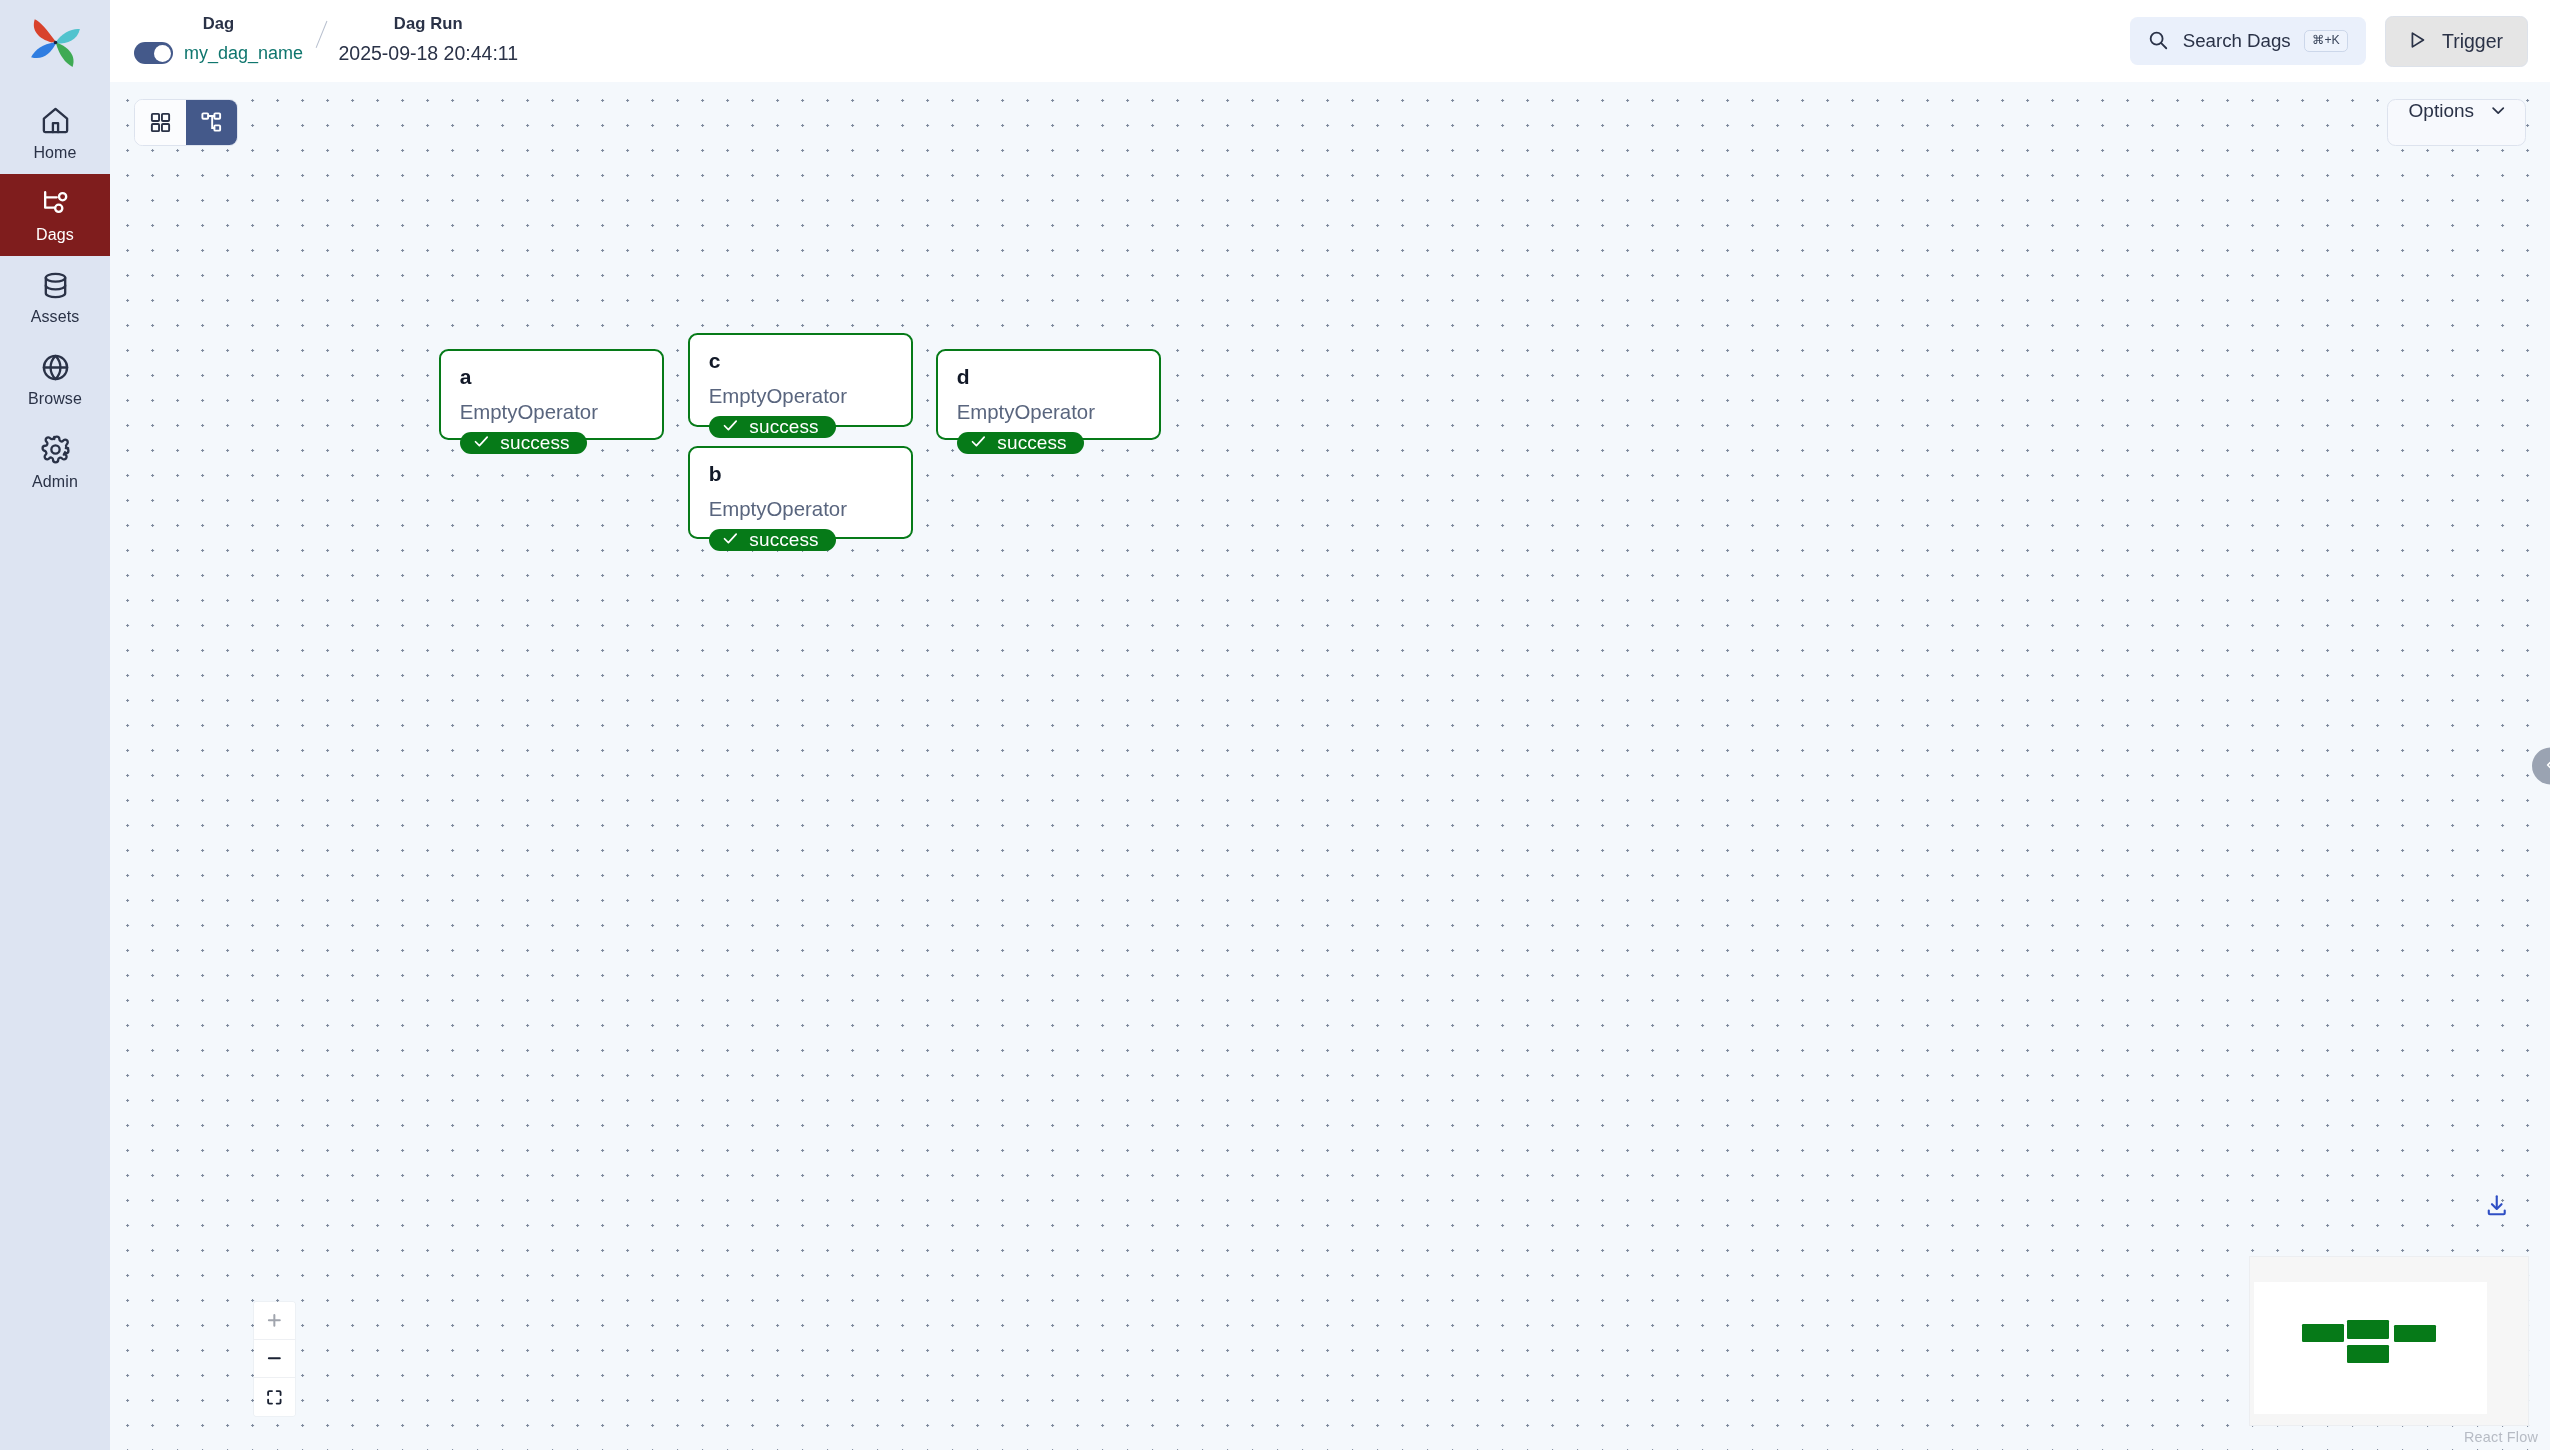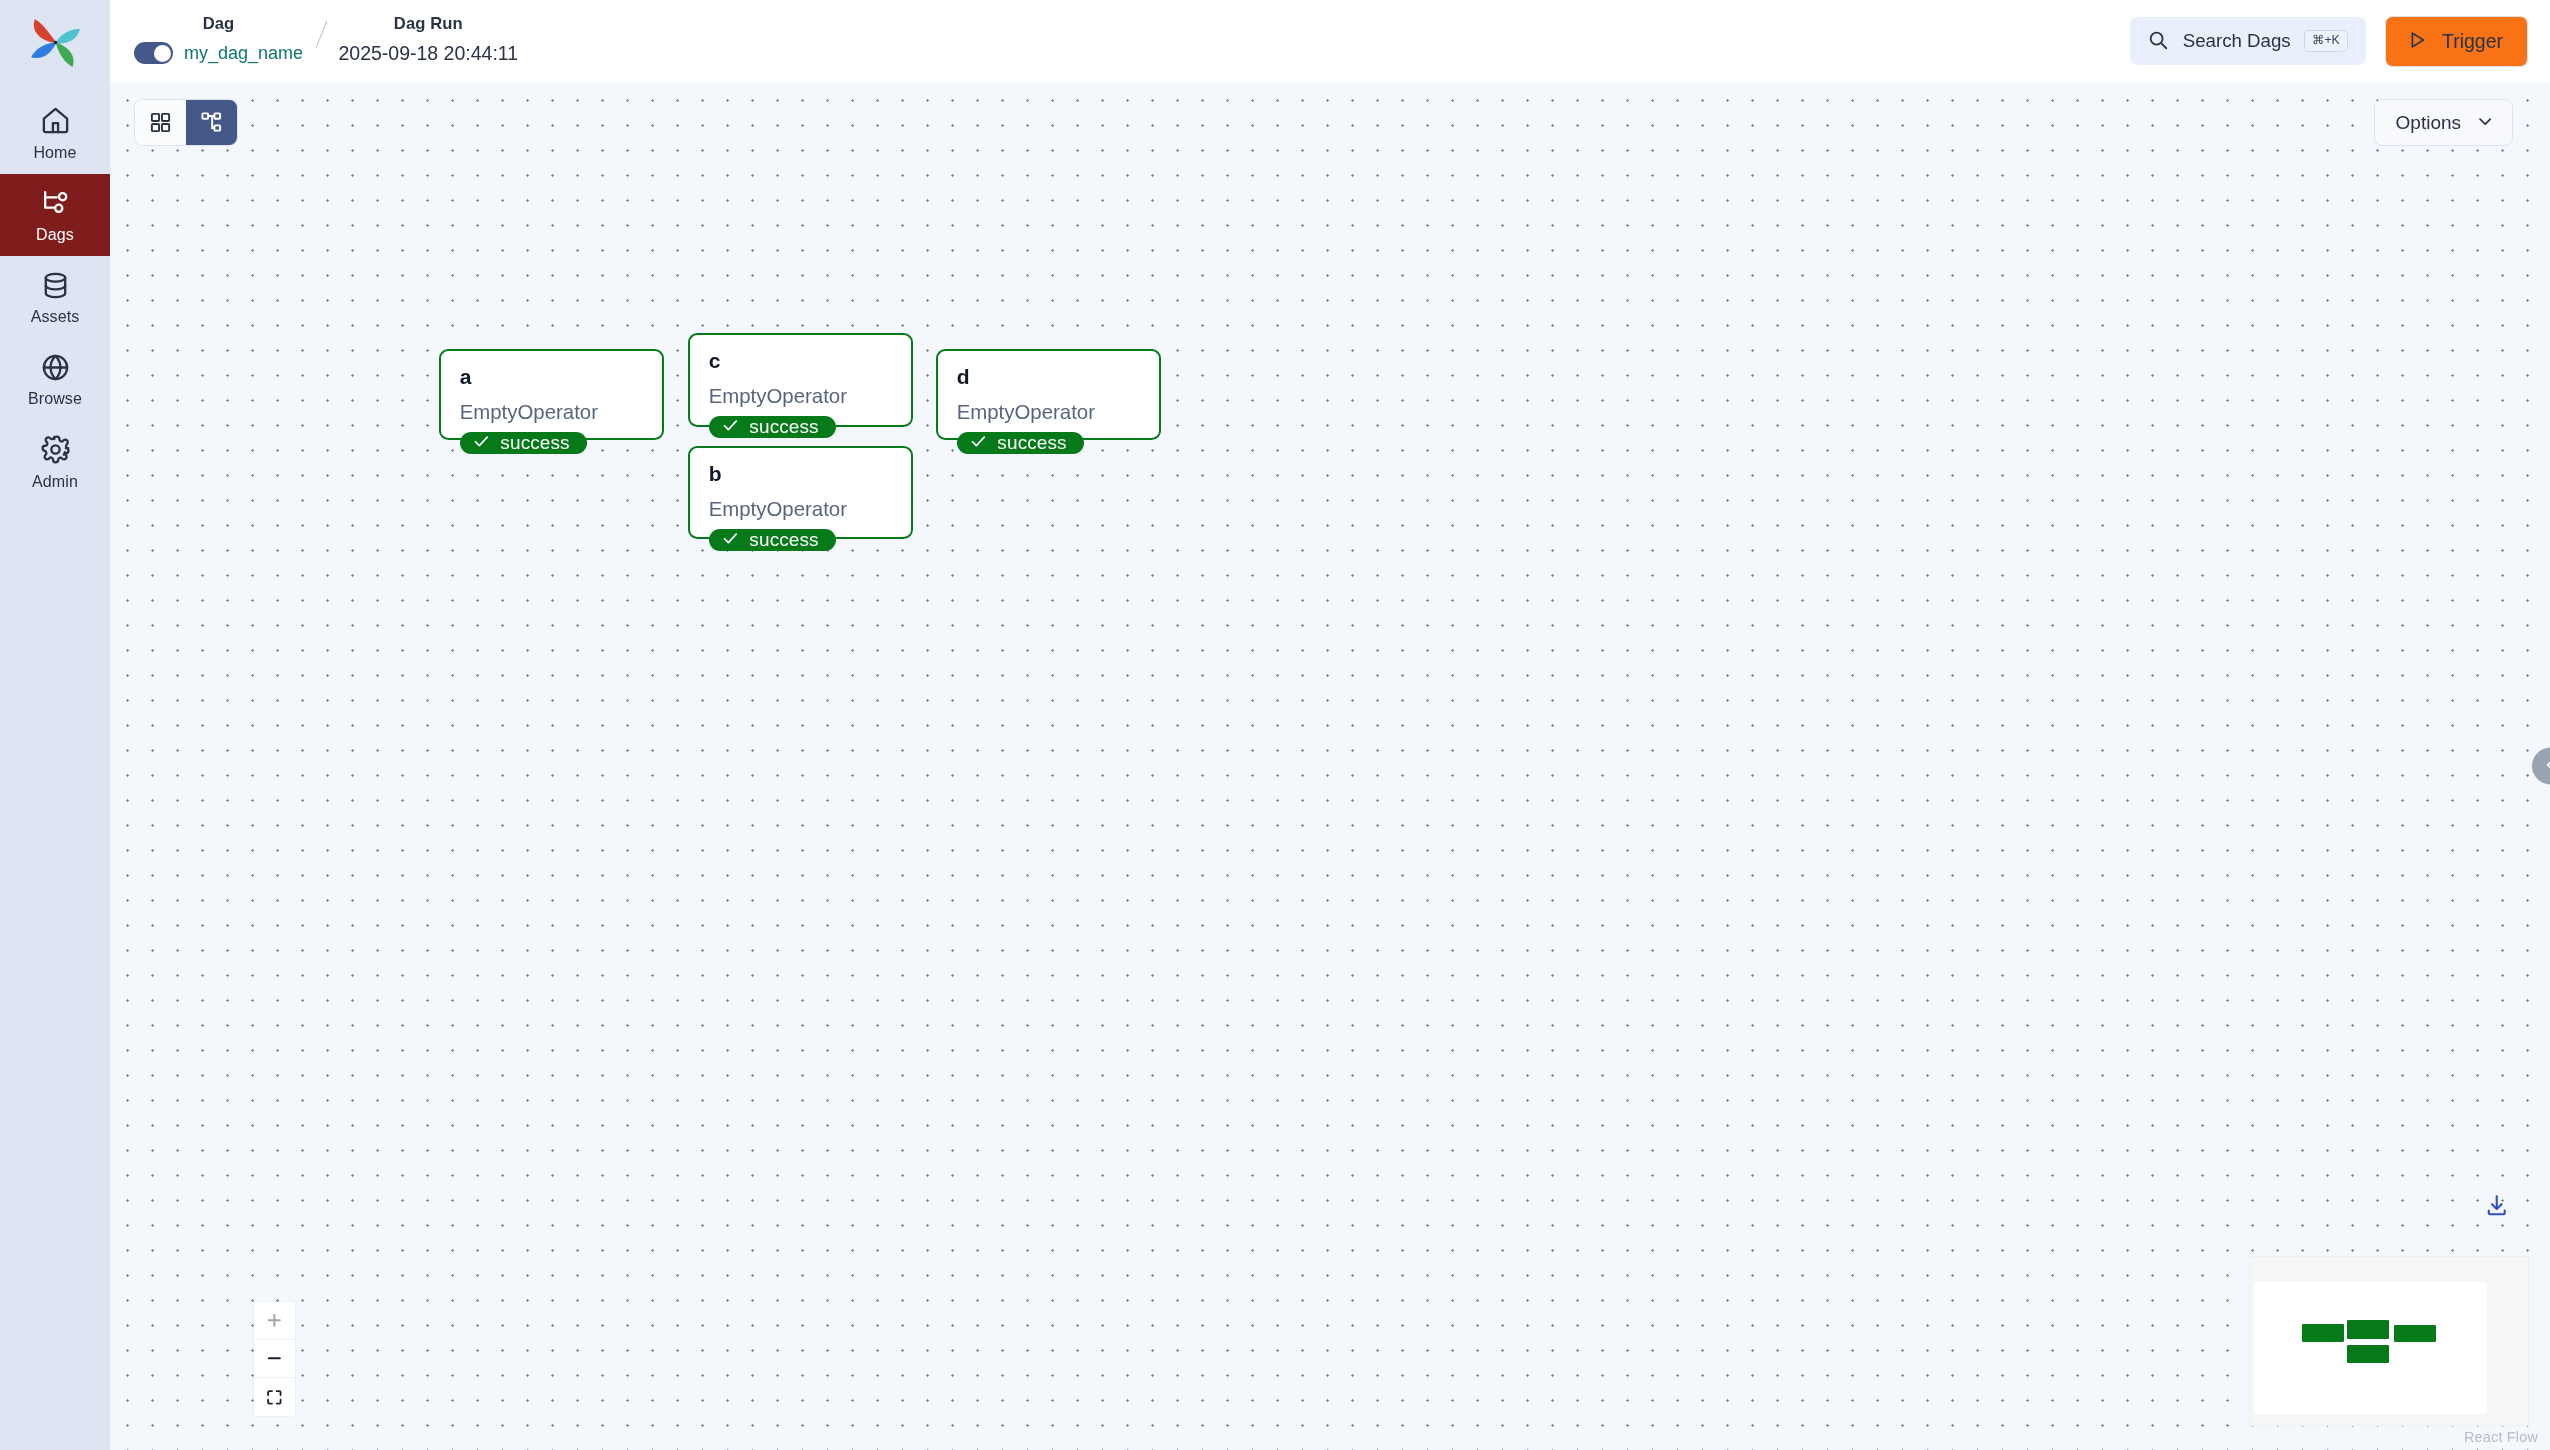--- a/index.html
+++ b/index.html
@@ -73,21 +73,21 @@
     height:48px; padding:0 18.7px 0 17px; min-width:153px; cursor:pointer;
   }
   .search-text { font-size:18.7px; color:#2a3247; }
   .kbd {
     border:0.8px solid #ccd7ea; border-radius:5.1px;
     font-size:12.3px; color:#3b465c; padding:3.4px 6.8px 4.2px; background:#eef3fc;
     line-height:1;
   }
   .trigger-btn {
     display:flex; align-items:center; gap:13.6px;
-    border:0.8px solid #dde2ea; border-radius:7.6px; background:#f97316;
+    border:0.8px solid #dde2ea; border-radius:7.6px; background:#e5e5e5;
     height:51px; padding:0 24px 0 20.4px; cursor:pointer;
   }
   .trigger-text { font-size:19.5px; color:#2a3247; }
 
   
   .canvas {
     position:relative; flex:1; min-height:0;
     background-color:#f4f8fc;
     background-image: radial-gradient(#7b879b 1.1px, transparent 1.1px);
     background-size:25px 25px;
@@ -102,22 +102,22 @@
     height:47px; background:#fbfcfe;
   }
   .view-btn {
     width:51px; height:100%;
     display:flex; align-items:center; justify-content:center; cursor:pointer;
     background:#fbfcfe; color:#2a3247;
   }
   .view-btn.active { background:#44598a; color:#ffffff; }
 
   .options-btn {
-    position:absolute; right:37px; top:17px; z-index:5;
-    display:flex; align-items:center; gap:13.6px;
+    position:absolute; right:24px; top:17px; z-index:5;
+    display:flex; align-items:flex-start; gap:13.6px;
     border:0.8px solid #dde3ee; border-radius:8.5px; background:#f7f9fd;
     height:47px; padding:0 17px 0 20.4px; cursor:pointer;
   }
   .options-text { font-size:19px; color:#2a3247; }
 
   
   .graph { position:absolute; inset:0; }
   .edges { position:absolute; inset:0; pointer-events:none; }
 
   .node {

